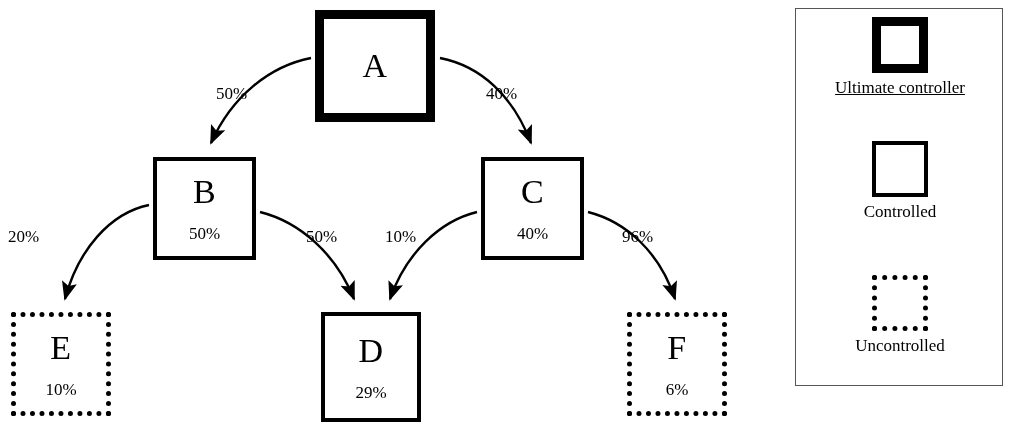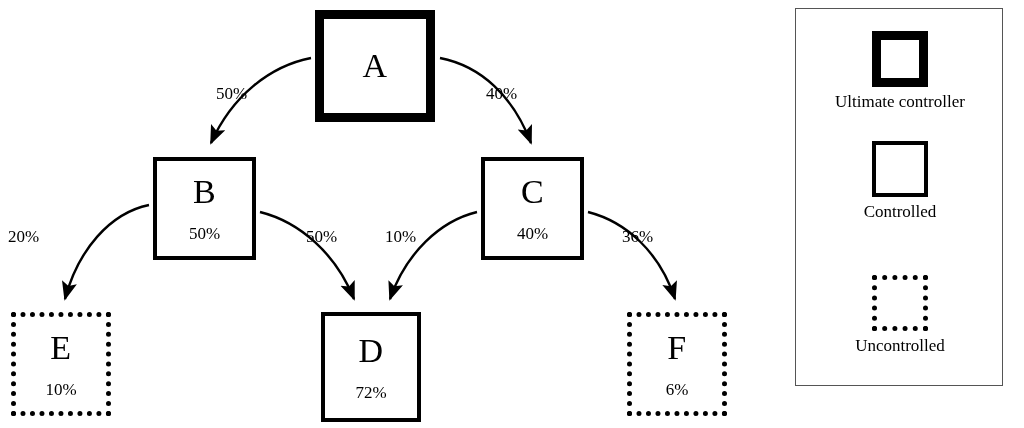--- a/index.html
+++ b/index.html
@@ -139,39 +139,39 @@
       <div class="node style-controlled" style="left: 481px; top: 157px; width: 103px; height: 103px;">
         <span class="nlabel">C</span>
         <span class="npct">40%</span>
       </div>
       <div class="node style-uncontrolled" style="left: 11px; top: 312px; width: 100px; height: 104px;">
         <span class="nlabel">E</span>
         <span class="npct">10%</span>
       </div>
       <div class="node style-controlled" style="left: 321px; top: 312px; width: 100px; height: 110px;">
         <span class="nlabel">D</span>
-        <span class="npct">72%</span>
+        <span class="npct">29%</span>
       </div>
       <div class="node style-uncontrolled" style="left: 627px; top: 312px; width: 100px; height: 104px;">
         <span class="nlabel">F</span>
         <span class="npct">6%</span>
       </div>
     </div>
   <div id="edge-labels-layer">
       <span class="edge-label" style="left: 216px; top: 85px;">50%</span>
       <span class="edge-label" style="left: 486px; top: 85px;">40%</span>
       <span class="edge-label" style="left: 8px; top: 228px;">20%</span>
       <span class="edge-label" style="left: 306px; top: 228px;">50%</span>
       <span class="edge-label" style="left: 385px; top: 228px;">10%</span>
-      <span class="edge-label" style="left: 622px; top: 228px;">36%</span>
+      <span class="edge-label" style="left: 622px; top: 228px;">96%</span>
     </div>
 
   <div id="legend">
     <div id="legend-entries">
-        <div class="legend-entry" style="top: 22px;">
+        <div class="legend-entry" style="top: 8px; text-decoration: underline;">
           <div class="legend-swatch style-ultimate"></div>
           <div class="legend-text">Ultimate controller</div>
         </div>
         <div class="legend-entry" style="top: 132px;">
           <div class="legend-swatch style-controlled"></div>
           <div class="legend-text">Controlled</div>
         </div>
         <div class="legend-entry" style="top: 266px;">
           <div class="legend-swatch style-uncontrolled"></div>
           <div class="legend-text">Uncontrolled</div>

